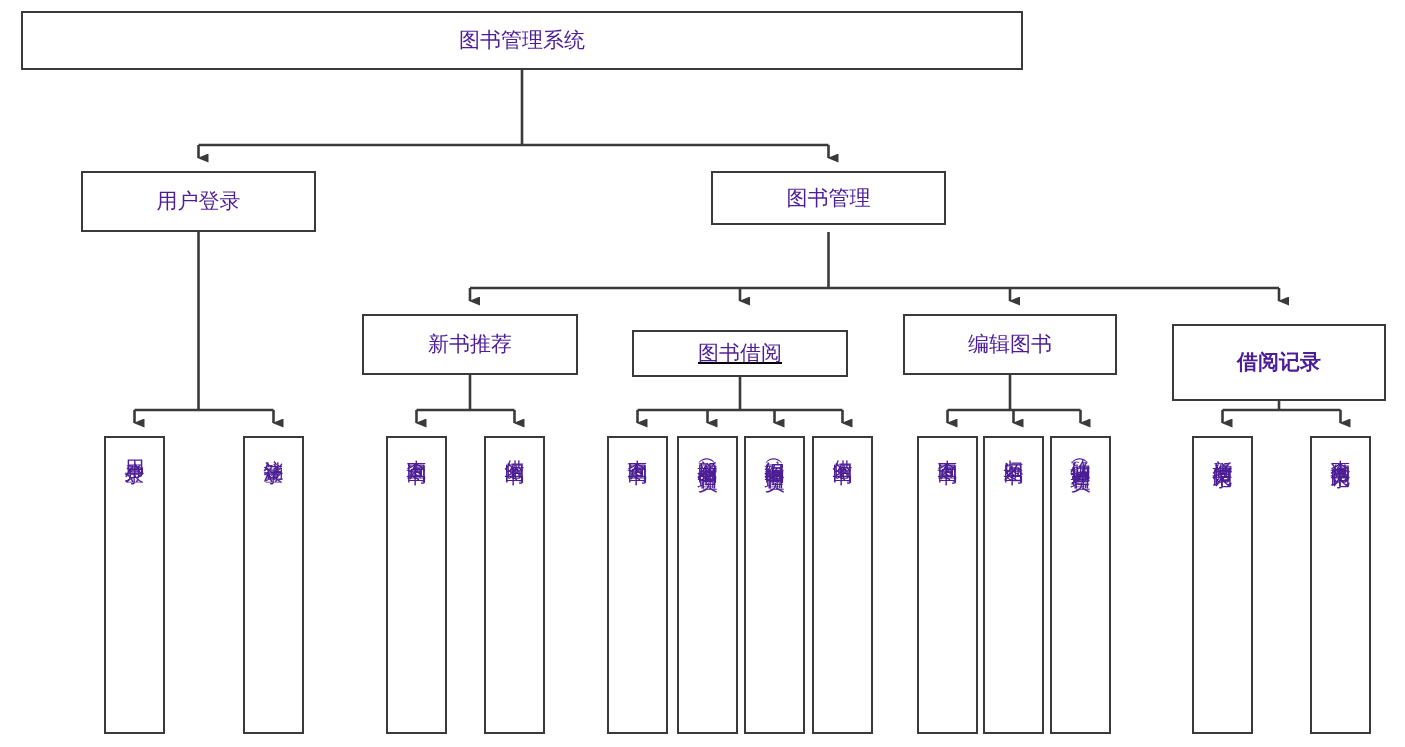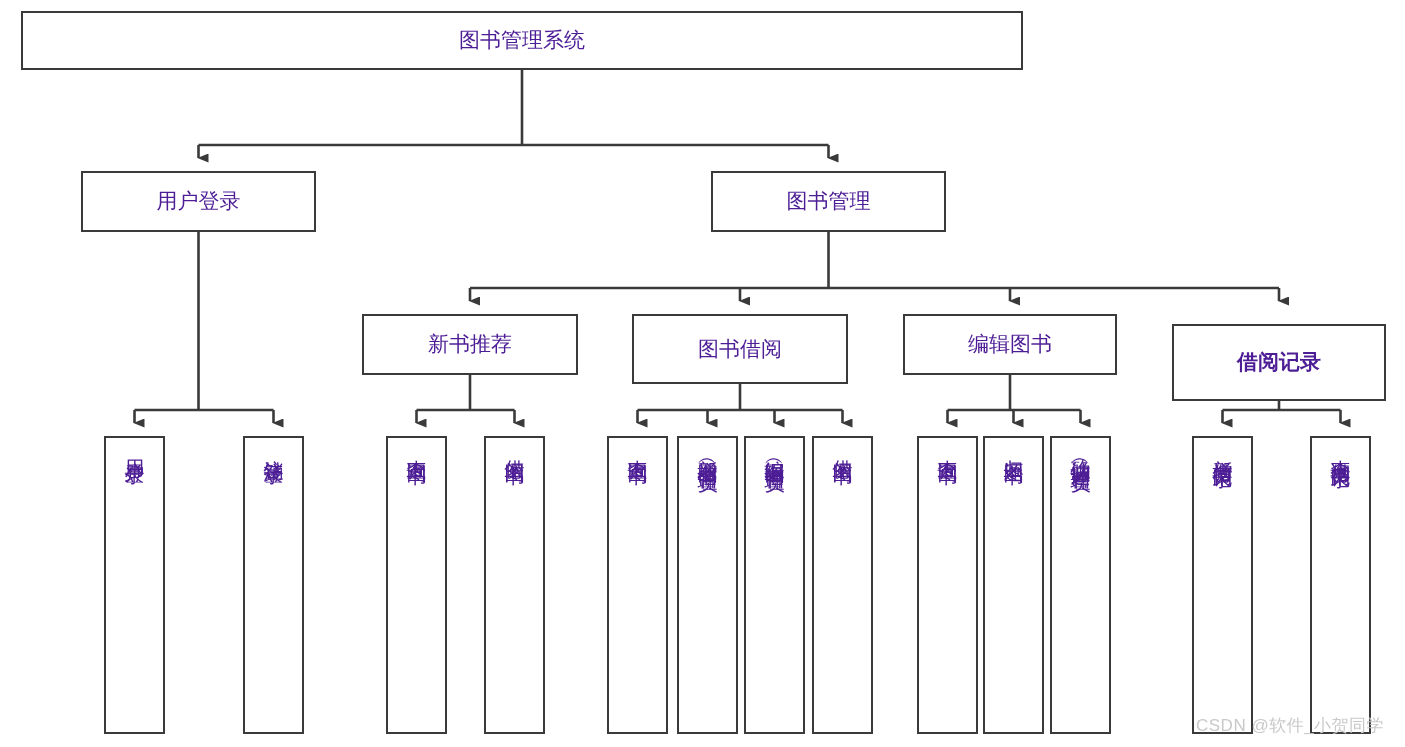--- a/index.html
+++ b/index.html
@@ -68,27 +68,27 @@
       </g>
   </svg>
 
   <div id="nodes-layer">
       <div class="node horiz" style="left: 21px; top: 11px; width: 1002px; height: 59px;">
         <span class="label">图书管理系统</span>
       </div>
       <div class="node horiz" style="left: 81px; top: 171px; width: 235px; height: 61px;">
         <span class="label">用户登录</span>
       </div>
-      <div class="node horiz" style="left: 711px; top: 171px; width: 235px; height: 61px;">
+      <div class="node horiz" style="left: 711px; top: 171px; width: 235px; height: 54px;">
         <span class="label">图书管理</span>
       </div>
       <div class="node horiz" style="left: 362px; top: 314px; width: 216px; height: 61px;">
         <span class="label">新书推荐</span>
       </div>
-      <div class="node horiz" style="left: 632px; top: 314px; width: 216px; height: 70px;">
+      <div class="node horiz" style="left: 632px; top: 330px; width: 216px; height: 47px; text-decoration: underline;">
         <span class="label">图书借阅</span>
       </div>
       <div class="node horiz" style="left: 903px; top: 314px; width: 214px; height: 61px;">
         <span class="label">编辑图书</span>
       </div>
       <div class="node horiz" style="left: 1172px; top: 324px; width: 214px; height: 77px; font-weight: bold;">
         <span class="label">借阅记录</span>
       </div>
       <div class="node vert" style="left: 104px; top: 436px; width: 61px; height: 298px;">
         <span class="label">用户登录</span>
@@ -124,15 +124,14 @@
         <span class="label">确认归还（管理员）</span>
       </div>
       <div class="node vert" style="left: 1192px; top: 436px; width: 61px; height: 298px;">
         <span class="label">新增借阅记录</span>
       </div>
       <div class="node vert" style="left: 1310px; top: 436px; width: 61px; height: 298px;">
         <span class="label">查询借阅记录</span>
       </div>
     </div>
 
-  <div class="watermark" style="left: 1196px; top: 714px;">CSDN @软件_小贺同学</div>
 
 </div>
 
 </body></html>

